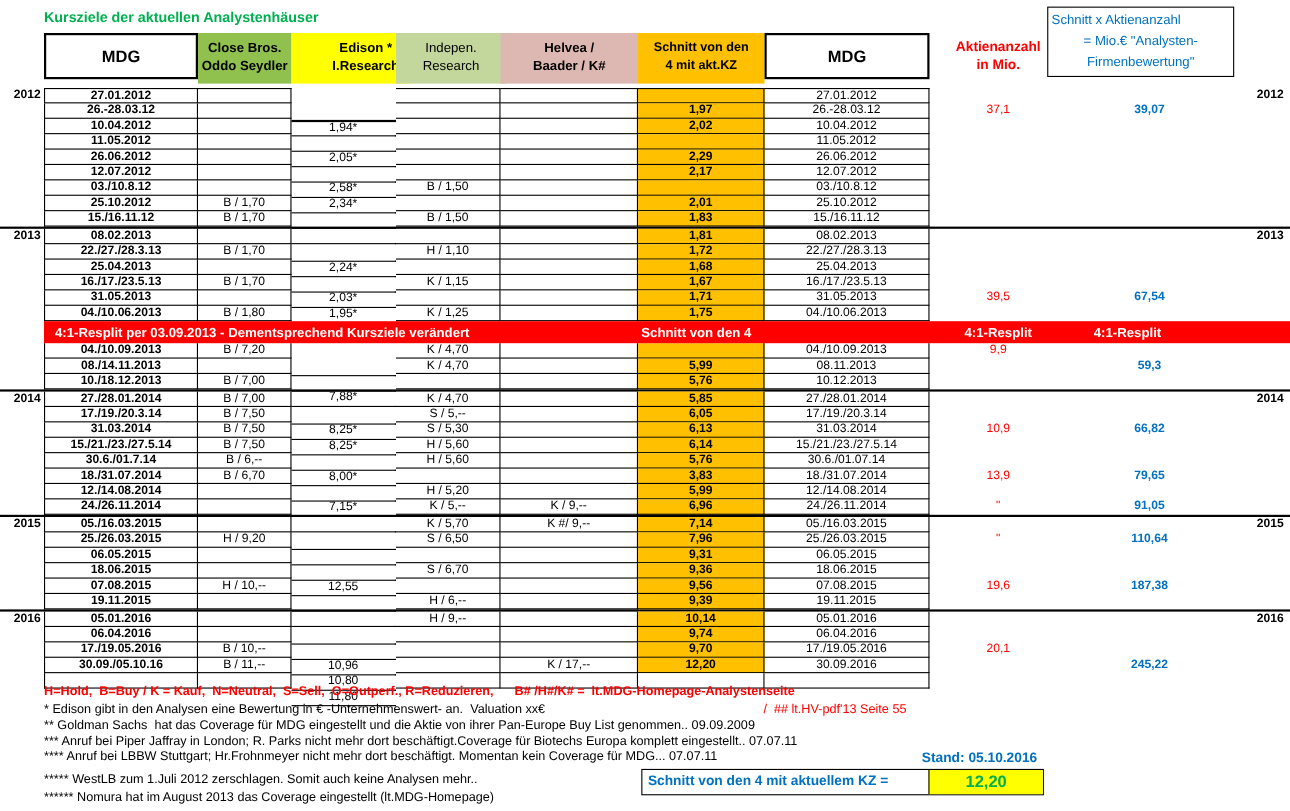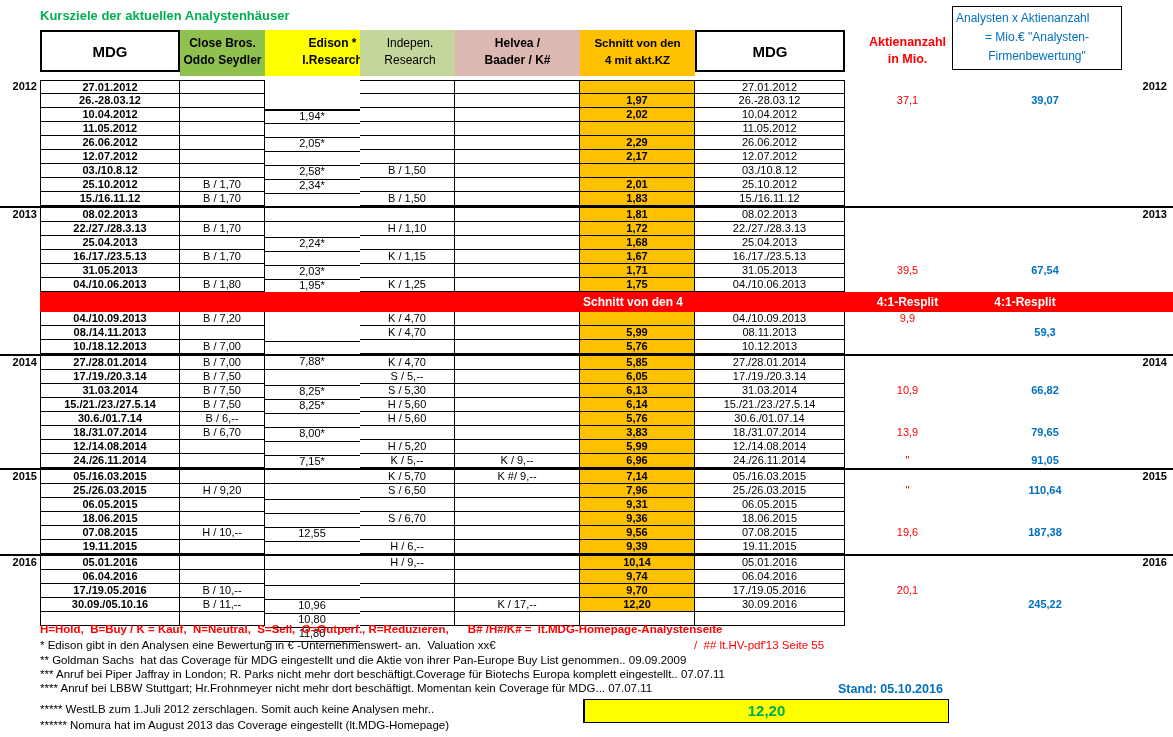--- a/index.html
+++ b/index.html
@@ -56,21 +56,21 @@
   .schnittbox{left:583px;top:699px;width:366px;height:24px;box-sizing:border-box;border:1.5px solid #000;display:flex;}
   .schnittbox .lbl{width:260px;color:#0070c0;font-weight:bold;font-size:12.5px;line-height:21px;padding-left:5px;box-sizing:border-box;}
   .schnittbox .val{flex:1;background:#ffff00;border-left:1px solid #000;color:#00b050;font-weight:bold;font-size:15px;text-align:center;line-height:21px;}
 </style>
 </head>
 <body>
 
 <div class="abs title">Kursziele der aktuellen Analystenhäuser</div>
 
 <div class="abs kurszielbox">
-  <div class="l1">Analysten x Aktienanzahl</div>
+  <div class="l1">Schnitt x Aktienanzahl</div>
   <div class="l2">= Mio.€ "Analysten-</div>
   <div class="l3">Firmenbewertung"</div>
 </div>
 
 <div class="abs mdgbox mdg-left">MDG</div>
 
 <div class="abs hcell h-close">
   <span class="sub">Close Bros.</span>
   <span class="sub">Oddo Seydler</span>
 </div>
@@ -288,20 +288,21 @@
       <div class="cell c3"></div>
       <div class="cell c4">K / 1,25</div>
       <div class="cell c5"></div>
       <div class="cell c6">1,75</div>
       <div class="cell c7">04./10.06.2013</div>
       <div class="cell c8"></div>
       <div class="cell c9"></div>
       <div class="cell c10"></div>
     </div>
     <div class="banner">
+      <span class="bl">4:1-Resplit per 03.09.2013 - Dementsprechend Kursziele verändert</span>
       <span class="bm">Schnitt von den 4</span>
       <span class="br1">4:1-Resplit</span>
       <span class="br2">4:1-Resplit</span>
     </div>
     <div class="row">
       <div class="cell c0"></div>
       <div class="cell c1">04./10.09.2013</div>
       <div class="cell c2">B / 7,20</div>
       <div class="cell c3"></div>
       <div class="cell c4">K / 4,70</div>
@@ -592,14 +593,15 @@
 <div class="abs fn-red-inline" style="position:absolute;left:694px;top:639px">/  ## lt.HV-pdf'13 Seite 55</div>
 <div class="abs fn" style="top:654px">** Goldman Sachs  hat das Coverage für MDG eingestellt und die Aktie von ihrer Pan-Europe Buy List genommen.. 09.09.2009</div>
 <div class="abs fn" style="top:668px">*** Anruf bei Piper Jaffray in London; R. Parks nicht mehr dort beschäftigt.Coverage für Biotechs Europa komplett eingestellt.. 07.07.11</div>
 <div class="abs fn" style="top:682px">**** Anruf bei LBBW Stuttgart; Hr.Frohnmeyer nicht mehr dort beschäftigt. Momentan kein Coverage für MDG... 07.07.11</div>
 <div class="abs fn" style="top:703px">***** WestLB zum 1.Juli 2012 zerschlagen. Somit auch keine Analysen mehr..</div>
 <div class="abs fn" style="top:719px">****** Nomura hat im August 2013 das Coverage eingestellt (lt.MDG-Homepage)</div>
 
 <div class="abs stand">Stand: 05.10.2016</div>
 
 <div class="abs schnittbox">
+  <div class="lbl">Schnitt von den 4 mit aktuellem KZ =</div>
   <div class="val">12,20</div>
 </div>
 
 </body></html>

